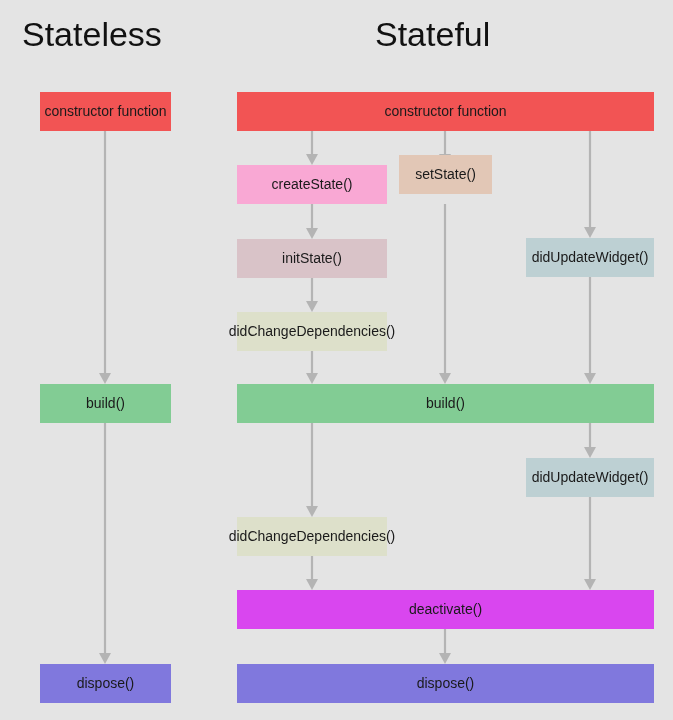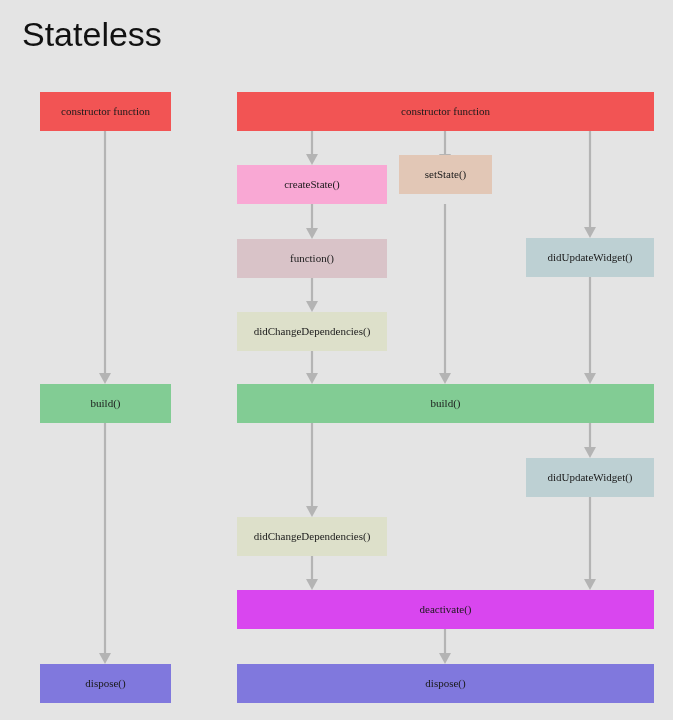--- a/index.html
+++ b/index.html
@@ -27,43 +27,43 @@
     color: #111111;
     letter-spacing: 0px;
     white-space: nowrap;
     line-height: 40px;
   }
   .node {
     position: absolute;
     display: flex;
     align-items: center;
     justify-content: center;
-    font-size: 11px;
+    font-size: 14px;
     color: #1a1a1a;
     text-align: center;
     box-sizing: border-box;
     line-height: 1.1;
-    font-family: Liberation Serif, serif;
   }
   .arrow-layer {
     position: absolute;
     left: 0;
     top: 0;
     width: 673px;
     height: 720px;
     pointer-events: none;
   }
 </style>
 </head>
 <body>
 
 <div id="diagram">
 
   <div class="col-title" id="title-stateless" style="left: 22px; top: 14px;">Stateless</div>
 
+  <div class="col-title" id="title-stateful" style="left: 375px; top: 14px;">Stateful</div>
 
   <svg class="arrow-layer" id="arrow-layer" viewBox="0 0 673 720">
       <g>
         <line x1="105" y1="131" x2="105" y2="373" stroke="#b4b4b4" stroke-width="2.2"></line>
         <polygon points="99,373 111,373 105,384" fill="#b4b4b4"></polygon>
       </g>
       <g>
         <line x1="105" y1="423" x2="105" y2="653" stroke="#b4b4b4" stroke-width="2.2"></line>
         <polygon points="99,653 111,653 105,664" fill="#b4b4b4"></polygon>
       </g>
@@ -136,21 +136,21 @@
       <div class="node" style="left: 237px; top: 92px; width: 417px; height: 39px; background: rgb(242, 84, 84);">
         <span>constructor function</span>
       </div>
       <div class="node" style="left: 237px; top: 165px; width: 150px; height: 39px; background: #f9a8d4;">
         <span>createState()</span>
       </div>
       <div class="node" style="left: 399px; top: 155px; width: 93px; height: 39px; background: rgb(226, 199, 182);">
         <span>setState()</span>
       </div>
       <div class="node" style="left: 237px; top: 239px; width: 150px; height: 39px; background: rgb(217, 195, 200);">
-        <span>function()</span>
+        <span>initState()</span>
       </div>
       <div class="node" style="left: 526px; top: 238px; width: 128px; height: 39px; background: rgb(189, 208, 211);">
         <span>didUpdateWidget()</span>
       </div>
       <div class="node" style="left: 237px; top: 312px; width: 150px; height: 39px; background: rgb(221, 224, 202);">
         <span>didChangeDependencies()</span>
       </div>
       <div class="node" style="left: 237px; top: 384px; width: 417px; height: 39px; background: rgb(130, 204, 148);">
         <span>build()</span>
       </div>

